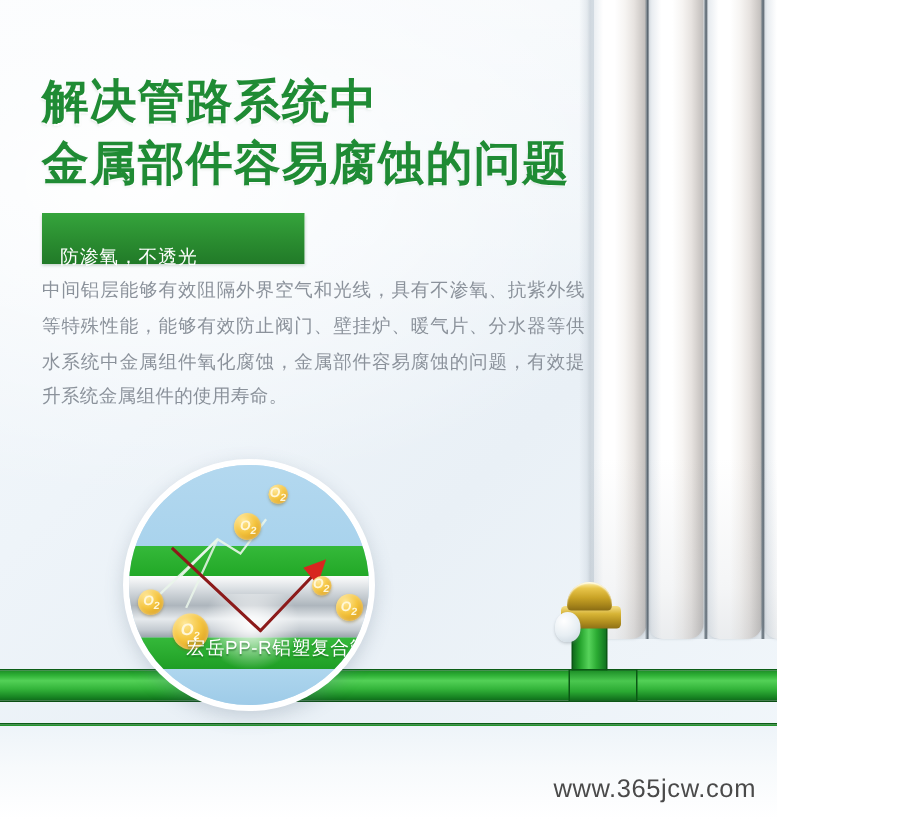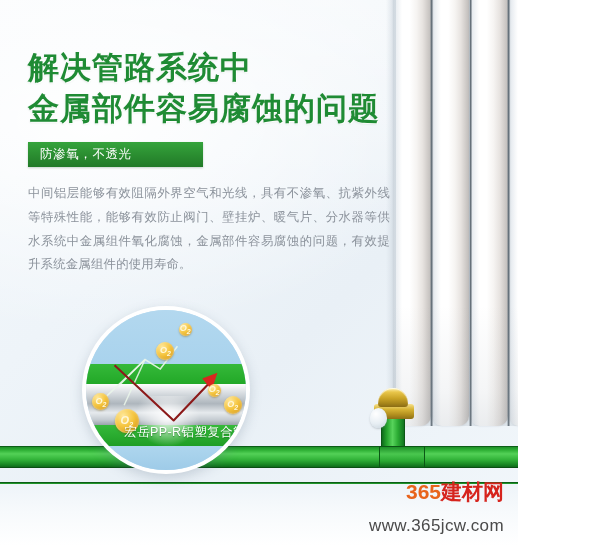--- a/index.html
+++ b/index.html
@@ -110,21 +110,21 @@
     font-size:31px; font-weight:bold; line-height:1.32;
     color:#1f8b34; letter-spacing:1px;
     text-shadow:1px 1px 0 rgba(255,255,255,.9), 0 1px 2px rgba(60,110,70,.18);
     white-space:pre-line;
   }
   .badge{
     position:absolute; left:28px; top:142px;
     min-width:175px; height:25px; line-height:25px;
     background:linear-gradient(180deg,#35a43c 0%,#2a8c30 55%,#217a28 100%);
     color:#ffffff; font-size:12.5px; letter-spacing:.6px;
-    padding:0 12px;
+    padding:17px 12px;
     box-shadow:0 1px 2px rgba(40,90,50,.25);
   }
   .body-text{
     position:absolute; left:28px; top:182px; width:362px;
     font-size:12.4px; line-height:1.92; color:#8b929b;
     letter-spacing:.2px; text-align:justify;
   }
 
   
   .circle{
@@ -256,17 +256,16 @@
         <span>O<sub>2</sub></span>
       </div>
     <div class="o2" style="left:86%;top:54%;width:18px;height:18px;">
         <span>O<sub>2</sub></span>
       </div>
 
     <div class="c-label">宏岳PP-R铝塑复合管</div>
   </div>
 
   <div class="wm">
-    <div class="wm-top"><span class="wm-365">365</span><span class="wm-cn">建材网</span></div>
     <div class="wm-url">www.365jcw.com</div>
   </div>
 
 </div>
 
 </body></html>

